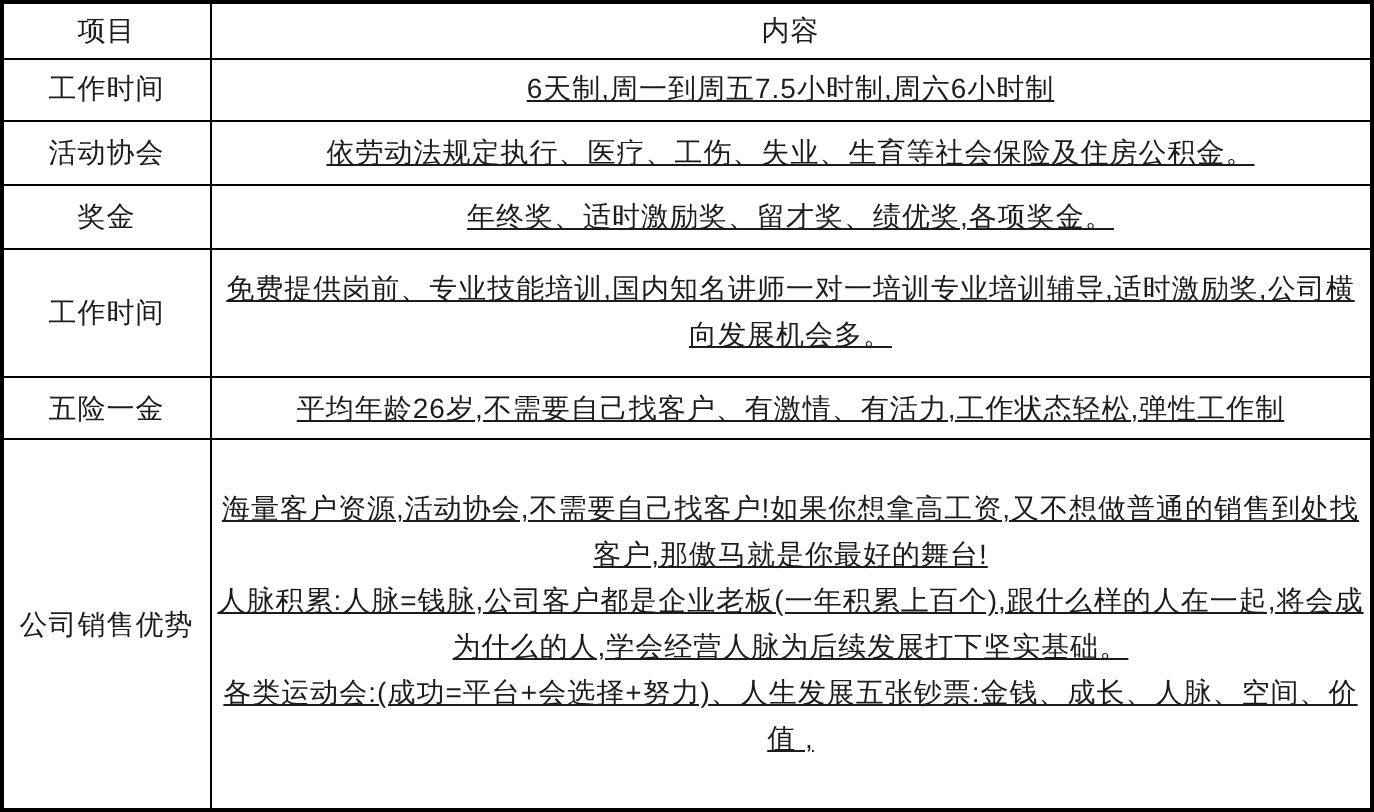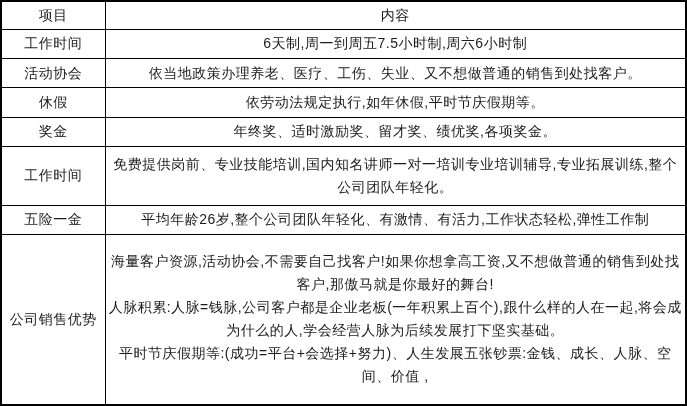--- a/index.html
+++ b/index.html
@@ -30,21 +30,21 @@
     vertical-align: middle;
     padding: 0 1px;
     line-height: 23px;
     letter-spacing: 0.5px;
   }
   .info-table col.c-item { width: 104px; }
   thead tr { height: 28px; }
   .row { height: 24px; }
   .row-5, .row-6 { height: 48px; }
   .row-8 { height: 138px; }
-  .content-cell div { margin: 0; }
+  .content-cell div { margin: 0; text-decoration: underline; }
 </style>
 </head>
 <body>
 
 <table class="info-table">
   <colgroup>
     <col class="c-item">
     <col class="c-content">
   </colgroup>
   <thead>
@@ -56,49 +56,43 @@
   <tbody>
       <tr class="row row-0">
         <td class="item-cell">工作时间</td>
         <td class="content-cell">
           <div>6天制,周一到周五7.5小时制,周六6小时制</div>
         </td>
       </tr>
       <tr class="row row-1">
         <td class="item-cell">活动协会</td>
         <td class="content-cell">
-          <div>依当地政策办理养老、医疗、工伤、失业、又不想做普通的销售到处找客户。</div>
-        </td>
-      </tr>
-      <tr class="row row-3">
-        <td class="item-cell">休假</td>
-        <td class="content-cell">
-          <div>依劳动法规定执行,如年休假,平时节庆假期等。</div>
+          <div>依劳动法规定执行、医疗、工伤、失业、生育等社会保险及住房公积金。</div>
         </td>
       </tr>
       <tr class="row row-4">
         <td class="item-cell">奖金</td>
         <td class="content-cell">
           <div>年终奖、适时激励奖、留才奖、绩优奖,各项奖金。</div>
         </td>
       </tr>
       <tr class="row row-5">
         <td class="item-cell">工作时间</td>
         <td class="content-cell">
-          <div>免费提供岗前、专业技能培训,国内知名讲师一对一培训专业培训辅导,专业拓展训练,整个公司团队年轻化。</div>
+          <div>免费提供岗前、专业技能培训,国内知名讲师一对一培训专业培训辅导,适时激励奖,公司横向发展机会多。</div>
         </td>
       </tr>
       <tr class="row row-7">
         <td class="item-cell">五险一金</td>
         <td class="content-cell">
-          <div>平均年龄26岁,整个公司团队年轻化、有激情、有活力,工作状态轻松,弹性工作制</div>
+          <div>平均年龄26岁,不需要自己找客户、有激情、有活力,工作状态轻松,弹性工作制</div>
         </td>
       </tr>
       <tr class="row row-8">
         <td class="item-cell">公司销售优势</td>
         <td class="content-cell">
           <div>海量客户资源,活动协会,不需要自己找客户!如果你想拿高工资,又不想做普通的销售到处找客户,那傲马就是你最好的舞台!</div>
           <div>人脉积累:人脉=钱脉,公司客户都是企业老板(一年积累上百个),跟什么样的人在一起,将会成为什么的人,学会经营人脉为后续发展打下坚实基础。</div>
-          <div>平时节庆假期等:(成功=平台+会选择+努力)、人生发展五张钞票:金钱、成长、人脉、空间、价值 ,</div>
+          <div>各类运动会:(成功=平台+会选择+努力)、人生发展五张钞票:金钱、成长、人脉、空间、价值 ,</div>
         </td>
       </tr>
     </tbody>
 </table>
 
 </body></html>

